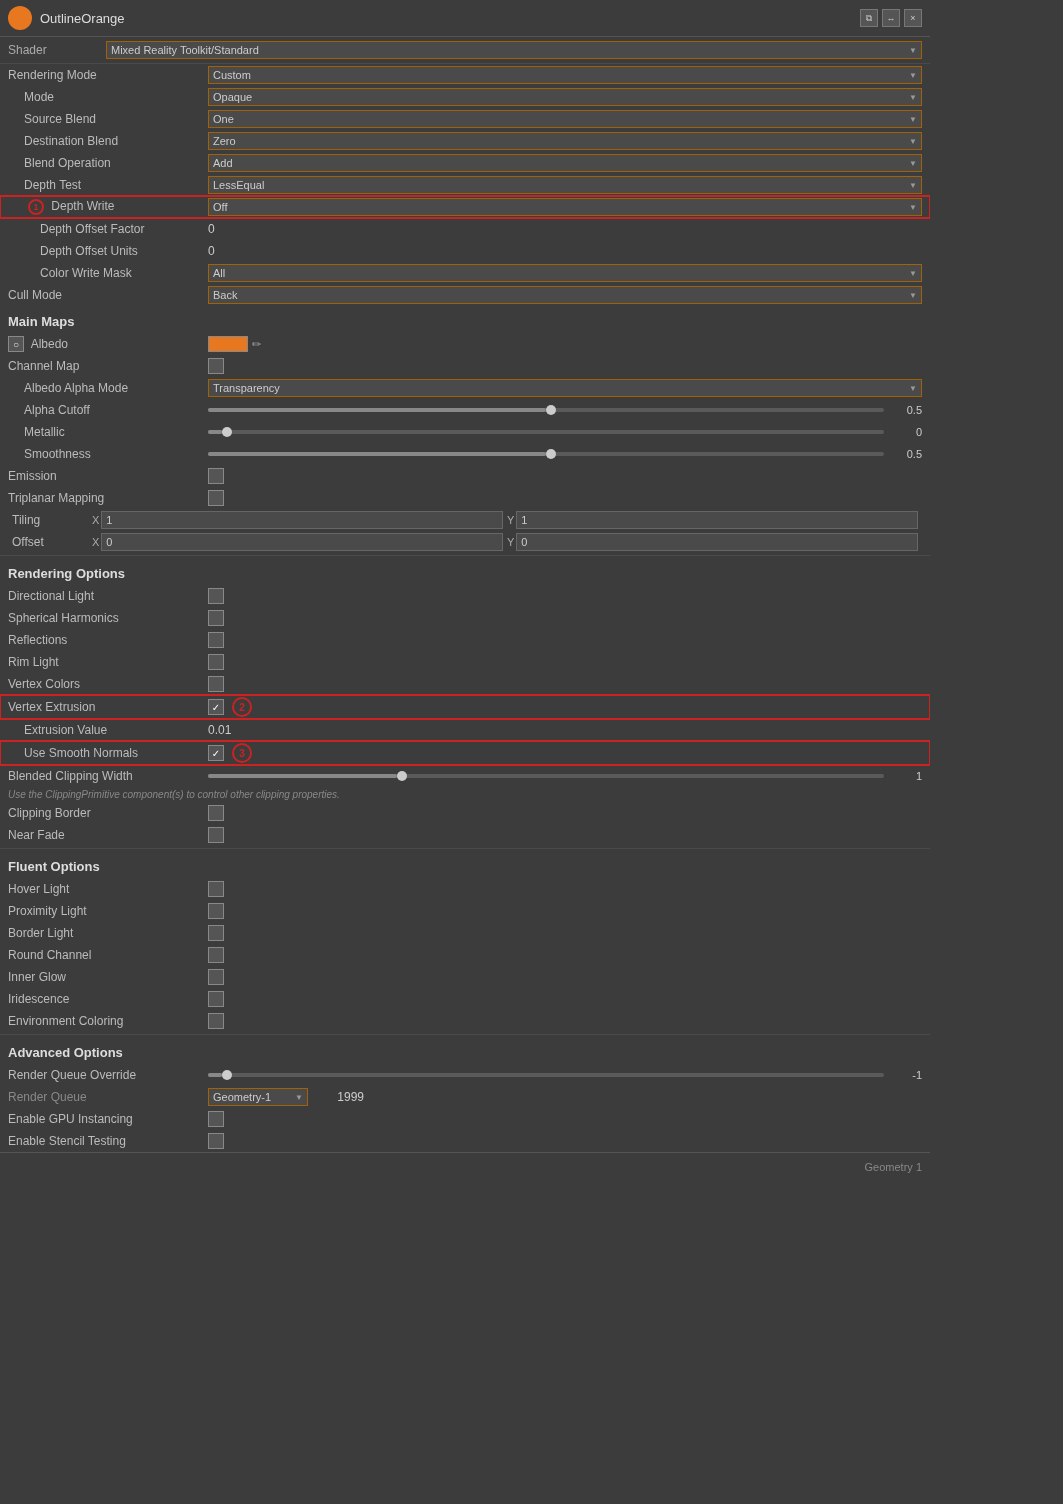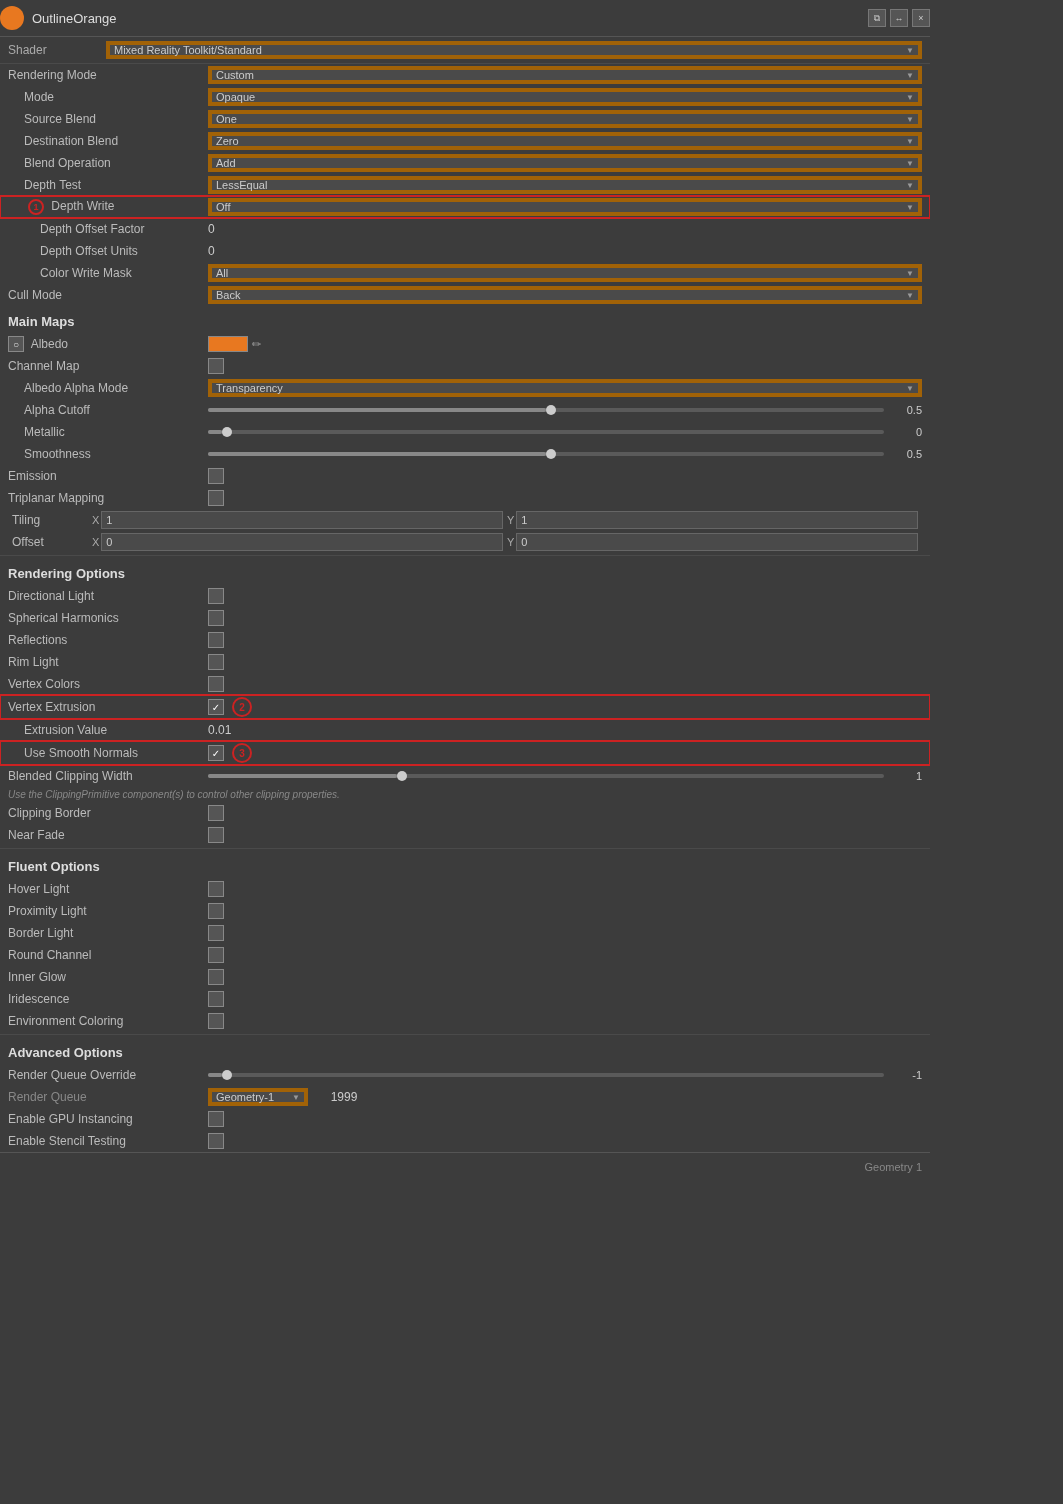--- a/index.html
+++ b/index.html
@@ -11,21 +11,21 @@
       width: 930px;
       min-height: 1504px;
     }
     .panel {
       background: #3c3c3c;
       padding: 0;
     }
     .header {
       display: flex;
       align-items: center;
-      padding: 6px 0;
+      padding: 6px 8px;
       background: #3c3c3c;
       border-bottom: 1px solid #555;
       justify-content: space-between;
     }
     .header-icon {
       width: 24px; height: 24px;
       background: #e87820;
       border-radius: 50%;
       margin-right: 8px;
       flex-shrink: 0;
@@ -72,21 +72,21 @@
     }
     .row-label.indented { padding-left: 16px; }
     .row-label.indented2 { padding-left: 32px; }
     .row-value {
       flex: 1;
       color: #ccc;
     }
     .dropdown {
       display: flex; align-items: center;
       background: #4a4a4a;
-      border: 4px solid #a16207;
+      border: 1px solid #a16207;
       padding: 1px 4px;
       min-width: 180px;
       height: 18px;
       cursor: pointer;
       font-size: 11px;
       color: #ccc;
       justify-content: space-between;
       flex: 1;
     }
     .dropdown-arrow { font-size: 8px; color: #999; }
@@ -205,21 +205,21 @@
       color: #888;
       font-size: 12px;
     }
     .render-queue-right {
       display: flex; align-items: center; gap: 16px; flex: 1;
     }
     .rq-value {
       color: #ccc;
       font-size: 12px;
       min-width: 40px;
-      text-align: center;
+      text-align: right;
     }
     .divider {
       height: 1px;
       background: #4a4a4a;
       margin: 2px 0;
     }
   </style>
 </head>
 <body>
 

